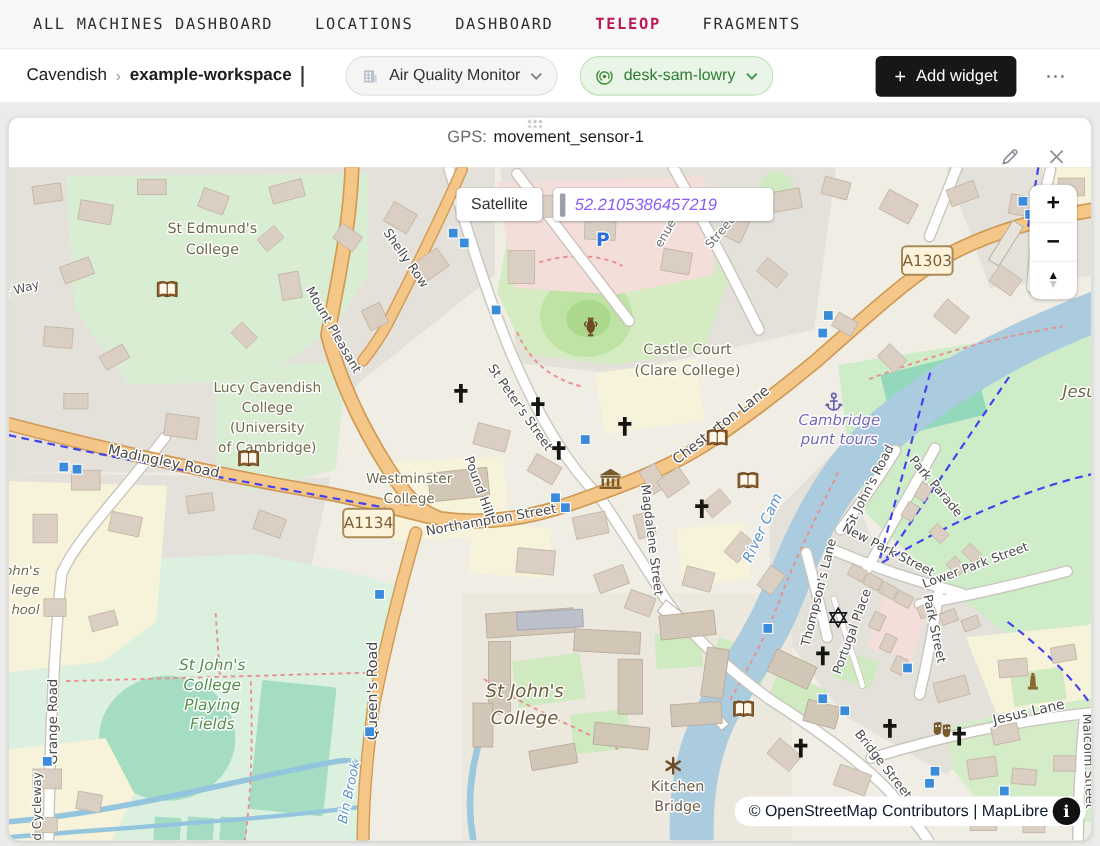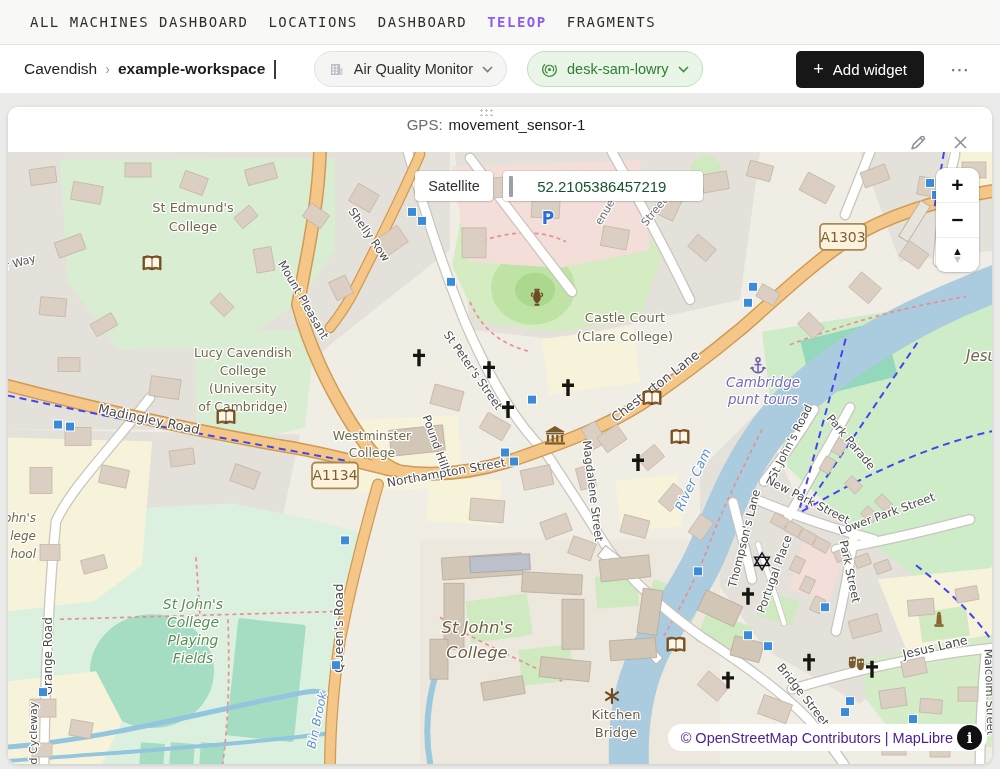--- a/index.html
+++ b/index.html
@@ -1,22 +1,22 @@
 <!DOCTYPE html>
 <html><head>
 <meta charset="utf-8">
 <style>
   html,body{margin:0;padding:0;width:1000px;height:769px;overflow:hidden;
     background:#ebebe9;font-family:"Liberation Sans",sans-serif;}
   
   .topnav{height:45px;background:#f8f8f7;border-bottom:1px solid #e4e4e2;
-    display:flex;align-items:center;gap:20px;padding:0 0 0 30px;box-sizing:border-box;
+    display:flex;align-items:center;gap:38px;padding:0 0 0 30px;box-sizing:border-box;
     font-family:"DejaVu Sans Mono",monospace;font-size:14px;letter-spacing:1.5px;color:#2e2e2e;}
   .topnav .tab{cursor:pointer;white-space:nowrap;}
-  .topnav .tab.active{font-weight:bold;color:#8b5cf6;}
+  .topnav .tab.active{font-weight:bold;color:#be185d;}
   
   .toolbar{height:48px;background:#ffffff;display:flex;align-items:center;
     padding:0 24px;box-sizing:border-box;}
   .crumbs{display:flex;align-items:center;gap:8px;font-size:15.5px;color:#1d1d1d;}
   .crumbs .sep{color:#9a9a9a;font-size:14px;}
   .crumbs .current{font-weight:700;}
   .caret{width:1.5px;height:19px;background:#3a3a3a;margin-left:1px;}
   .selector{height:36px;border:1px solid #e1e1df;background:#f5f5f4;border-radius:18px;
     display:flex;align-items:center;gap:9px;padding:0 13px;font-size:14.5px;color:#2f2f2f;
     box-sizing:border-box;cursor:pointer;}
@@ -45,35 +45,35 @@
   
   .map-wrap{position:relative;flex:1;background:#efede4;}
   .map-wrap svg.basemap{position:absolute;inset:0;width:100%;height:100%;}
   svg text{font-family:"DejaVu Sans",sans-serif;}
   .ctl{position:absolute;background:#fff;border-radius:4px;
     box-shadow:0 0 0 1px rgba(0,0,0,.08),0 1px 2px rgba(0,0,0,.12);}
   .ctl-satellite{left:407px;top:19px;width:78px;height:30px;display:flex;align-items:center;
     justify-content:center;font-size:14.5px;color:#333;cursor:pointer;}
   .coord{display:flex;align-items:center;height:30px;top:19px;}
   .coord .bar{width:5px;height:21px;background:#9ba0a8;border-radius:1px;margin-left:6px;}
-  .coord input{border:none;outline:none;background:transparent;font-size:15px;color:#14532d;
-    margin-left:24px;font-family:"Liberation Sans",sans-serif;width:100%;padding:0;}
+  .coord input{border:none;outline:none;background:transparent;font-size:15px;color:#8b5cf6;
+    margin-left:9px;font-family:"Liberation Sans",sans-serif;width:100%;padding:0;font-style:italic;}
   .coord.lat{left:495px;width:200px;}
   .coord.lon{left:704px;width:218px;}
   .zoomctl{position:absolute;right:13px;top:16px;width:43px;background:#fff;border-radius:9px;
     box-shadow:0 0 0 1px rgba(0,0,0,.07),0 1px 3px rgba(0,0,0,.15);overflow:hidden;}
   .zoomctl .zbtn{height:34px;display:flex;align-items:center;justify-content:center;
     font-size:21px;font-weight:700;color:#111;cursor:pointer;}
   .zoomctl .zbtn + .zbtn{border-top:1px solid #ededed;}
   .zoomctl .compass{flex-direction:column;line-height:.75;font-size:11px;}
   .zoomctl .compass .up{color:#141414;}
   .zoomctl .compass .down{color:#c9c9c9;}
   .attrib{position:absolute;right:10px;bottom:13px;display:flex;align-items:center;}
   .attrib .pill{background:#fff;border-radius:14px;height:27px;display:flex;align-items:center;
-    padding:0 34px 0 13px;font-size:14.5px;color:#4c1d95;white-space:nowrap;}
+    padding:0 34px 0 13px;font-size:14.5px;color:#0f172a;white-space:nowrap;}
   .attrib .info{width:25px;height:25px;border-radius:50%;background:#111;color:#fff;
     display:flex;align-items:center;justify-content:center;font-family:"DejaVu Serif",serif;
     font-weight:700;font-size:15px;margin-left:-30px;cursor:pointer;}
 </style>
 </head>
 <body>
 
 <nav class="topnav" id="topnav">
     <span class="tab">ALL MACHINES DASHBOARD</span>
     <span class="tab">LOCATIONS</span>

